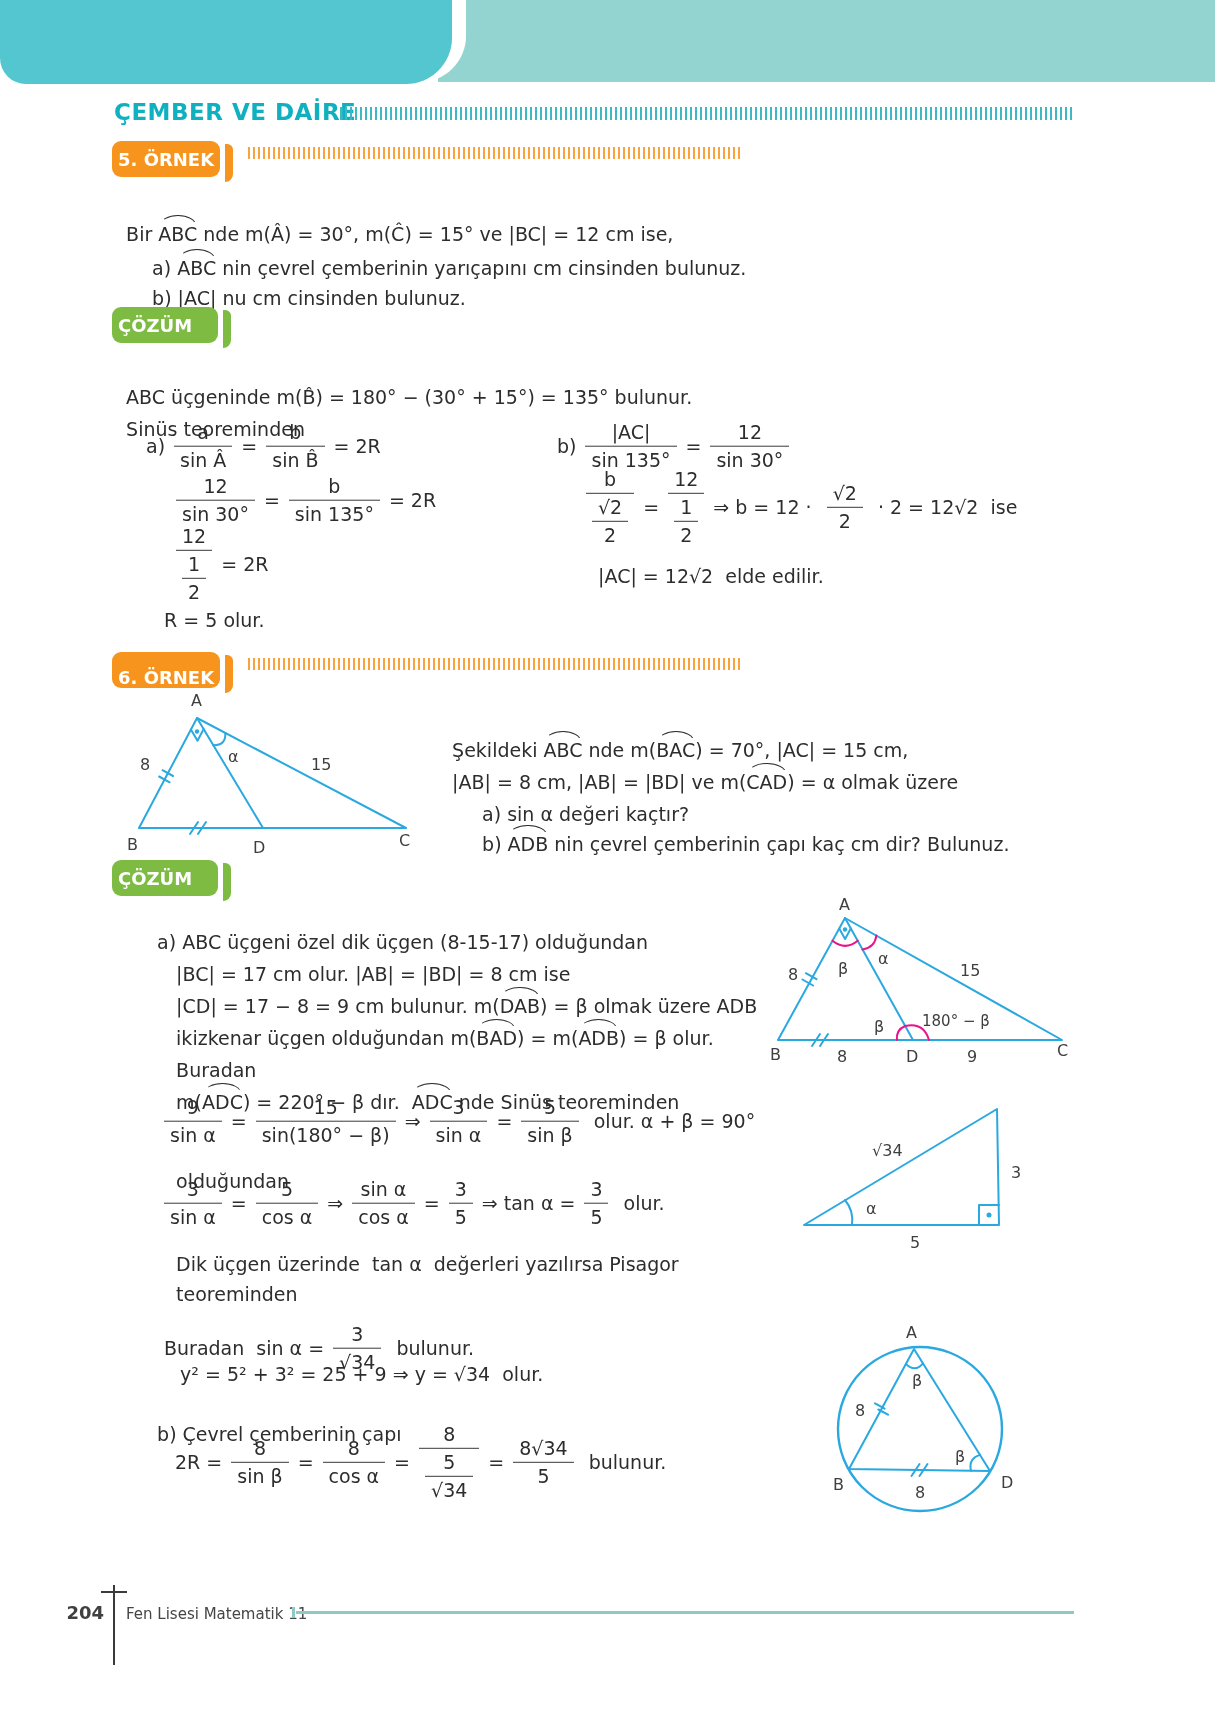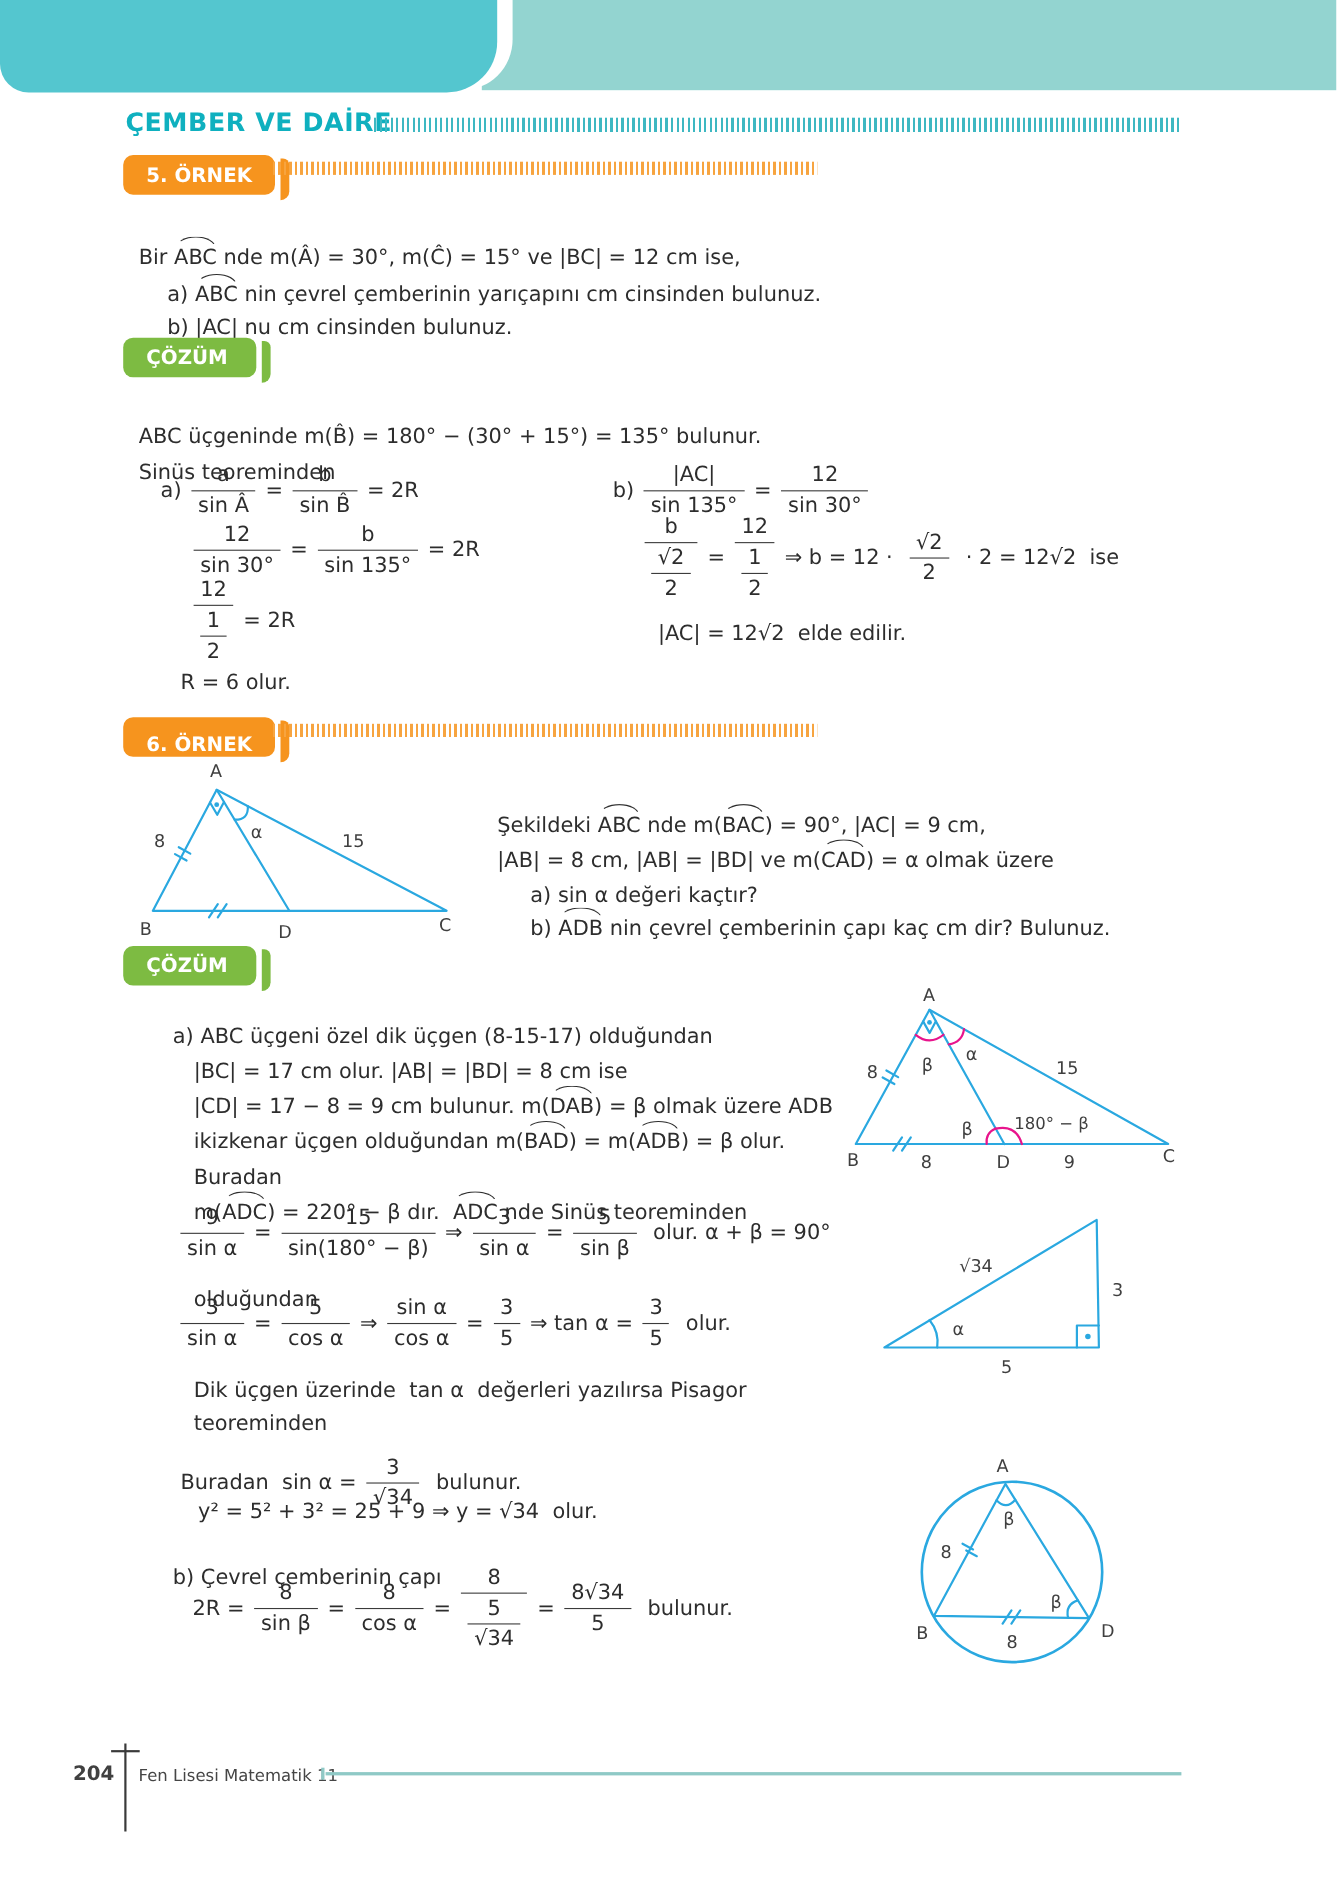--- a/index.html
+++ b/index.html
@@ -18,21 +18,21 @@
   
   .title{left:114px;top:99px;font-size:23px;font-weight:bold;color:#0fb0bf;
     letter-spacing:.5px;white-space:nowrap;}
   .dots{height:13px;}
   .dots.teal{background:repeating-linear-gradient(90deg,#3eb8c2 0 2px,transparent 2px 5px);}
   .dots.orange{height:12px;background:repeating-linear-gradient(90deg,#f7a43f 0 2px,transparent 2px 5px);}
 
   
   .badge{position:absolute;height:36px;background:#f6941e;color:#fff;
     font-weight:bold;font-size:18px;display:flex;align-items:center;
-    padding:0 21px;border-radius:9px;white-space:nowrap;}
+    padding:0 6px;border-radius:9px;white-space:nowrap;}
   .badge::after{content:"";position:absolute;right:-13px;top:3px;width:8px;height:38px;
     background:inherit;border-radius:0 10px 14px 0;}
   .badge.green{background:#7dbb42;padding-right:26px;}
 
   
   .tline{position:absolute;font-size:19px;white-space:pre;line-height:24px;}
   .tline span{white-space:pre;}
 
   
   .arc{position:relative;display:inline-block;}
@@ -112,21 +112,21 @@
   <span>= 2R</span>
 </div>
 <div class="mrow" style="left:176px;top:564px;">
   <span class="fr">
     <span class="n">12</span>
     <span class="d"><span class="fr"><span class="n">1</span><span class="d">2</span></span></span>
   </span>
   <span>= 2R</span>
 </div>
 <div class="tline cline" style="left:152px;top:608px;">
-  <span>R = 6 olur.</span>
+  <span>R = 5 olur.</span>
 </div>
 
 <div class="mrow" style="left:557px;top:446px;">
   <span>b)</span>
   <span class="fr"><span class="n">|AC|</span><span class="d">sin 135°</span></span>
   <span>=</span>
   <span class="fr"><span class="n">12</span><span class="d">sin 30°</span></span>
 </div>
 <div class="mrow" style="left:586px;top:507px;">
   <span class="fr">
@@ -164,21 +164,21 @@
   <text x="81" y="14">A</text>
   <text x="17" y="158">B</text>
   <text x="289" y="154">C</text>
   <text x="143" y="161">D</text>
   <text x="30" y="78">8</text>
   <text x="201" y="78">15</text>
   <text x="118" y="70">α</text>
 </svg>
 
 <div class="tline" style="left:440px;top:714px;">
-  <span>Şekildeki </span><span class="arc">ABC</span><span> nde m(</span><span class="arc">BAC</span><span>) = 90°, |AC| = 9 cm,</span>
+  <span>Şekildeki </span><span class="arc">ABC</span><span> nde m(</span><span class="arc">BAC</span><span>) = 70°, |AC| = 15 cm,</span>
 </div>
 <div class="tline" style="left:440px;top:746px;">
   <span>|AB| = 8 cm, |AB| = |BD| ve m(</span><span class="arc">CAD</span><span>) = α olmak üzere</span>
 </div>
 <div class="tline" style="left:470px;top:778px;">
   <span>a) sin α değeri kaçtır?</span>
 </div>
 <div class="tline" style="left:470px;top:808px;">
   <span>b) </span><span class="arc">ADB</span><span> nin çevrel çemberinin çapı kaç cm dir? Bulunuz.</span>
 </div>

